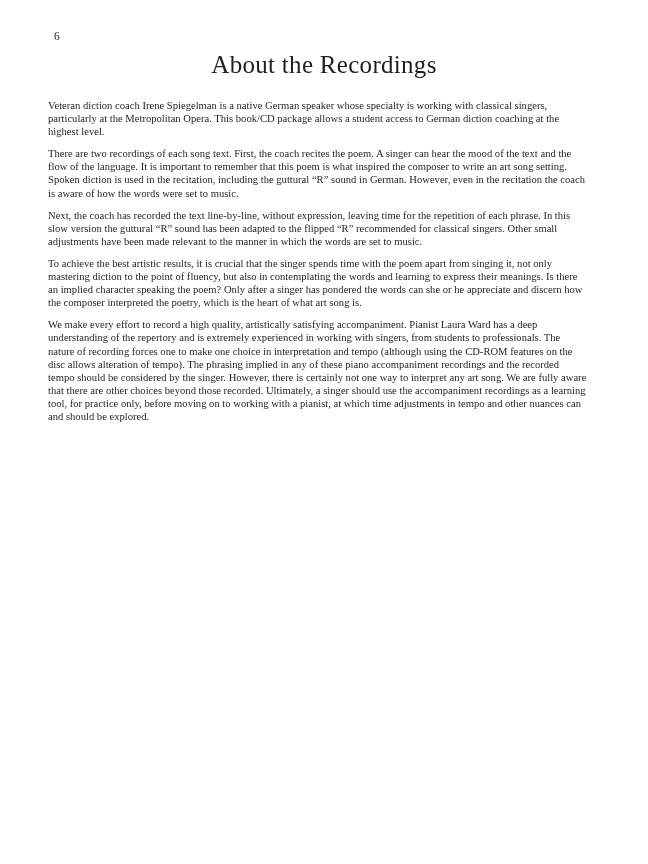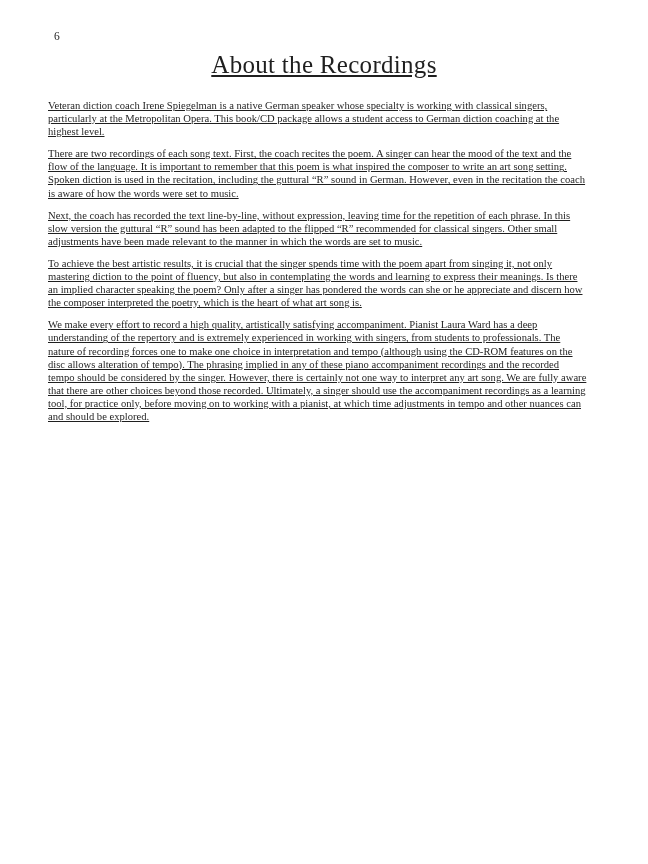--- a/index.html
+++ b/index.html
@@ -26,34 +26,32 @@
   .title {
     position: absolute;
     top: 51px;
     left: 0;
     width: 100%;
     text-align: center;
     font-size: 25px;
     font-weight: 400;
     letter-spacing: 0.3px;
     margin: 0;
-    text-decoration: underline;
   }
   .body-text {
     position: absolute;
     left: 48px;
     top: 99px;
     width: 551px;
     font-size: 10.6px;
     line-height: 13.1px;
     text-align: left;
   }
   .body-text p {
     margin: 0 12px 9px 0;
-    text-decoration: underline;
   }
   .signature {
     margin-top: 4px;
     padding-right: 7px;
     text-align: right;
     font-size: 10.6px;
     line-height: 13.1px;
   }
 </style>
 </head>

